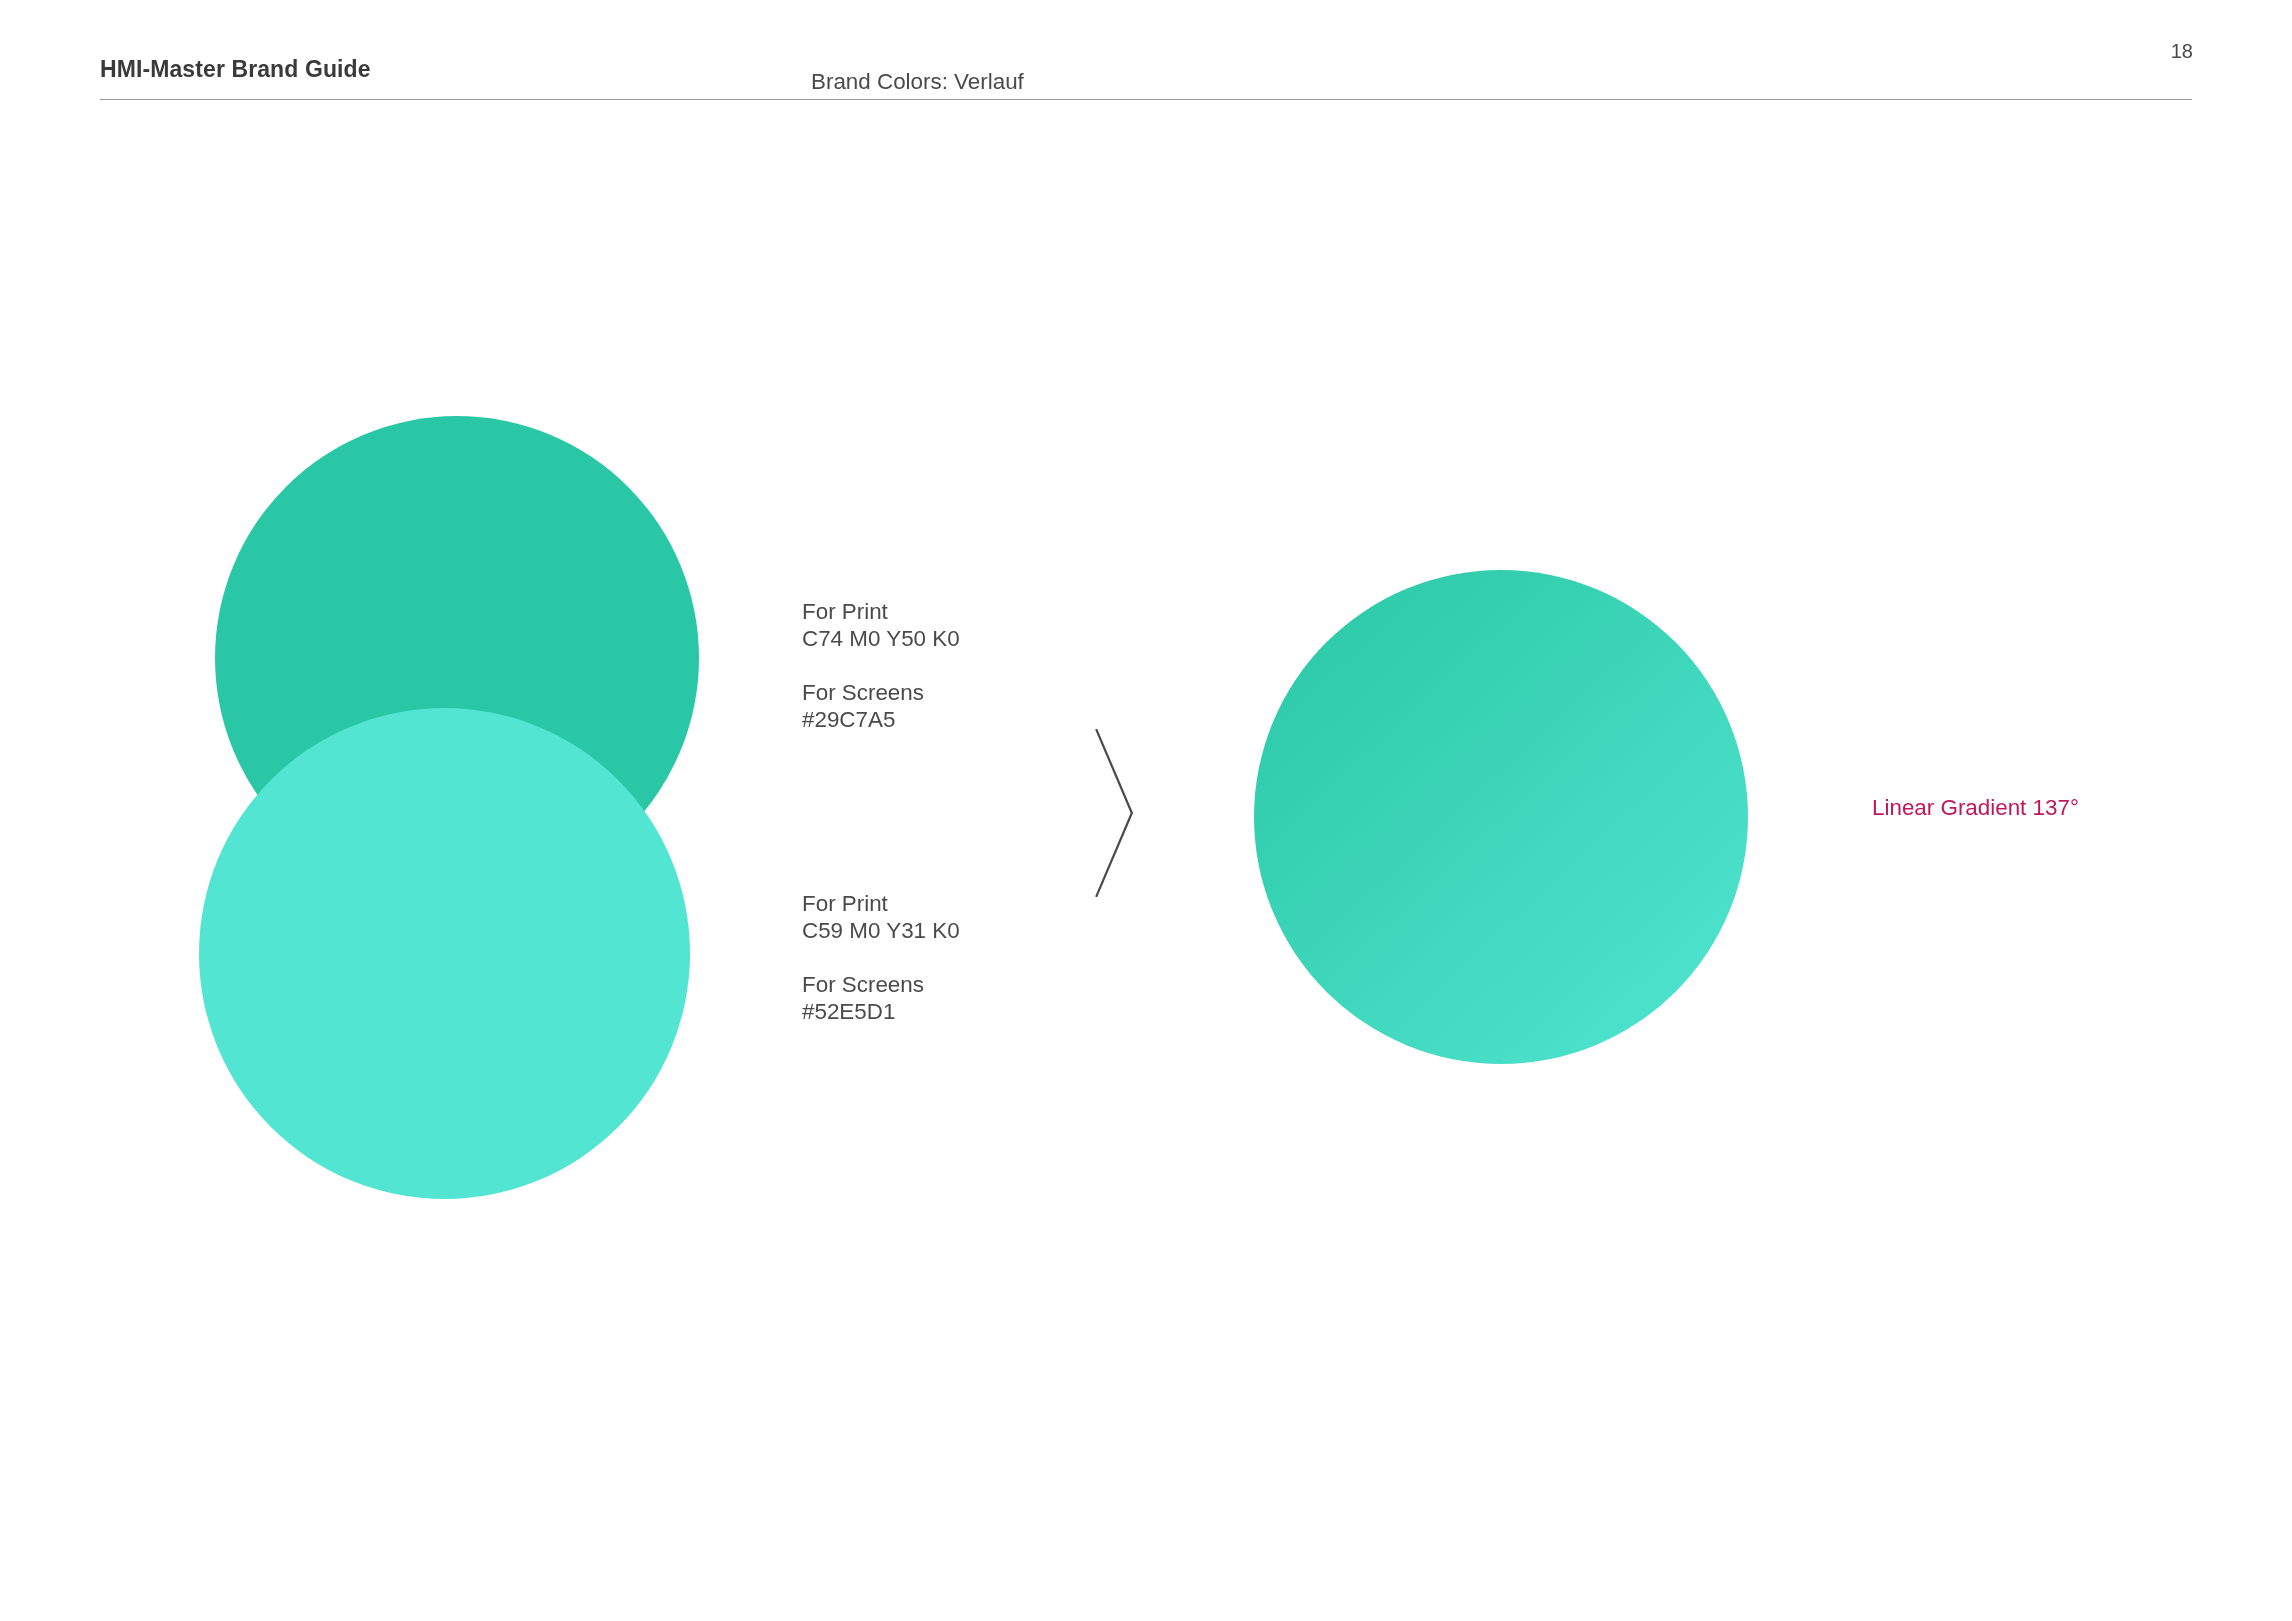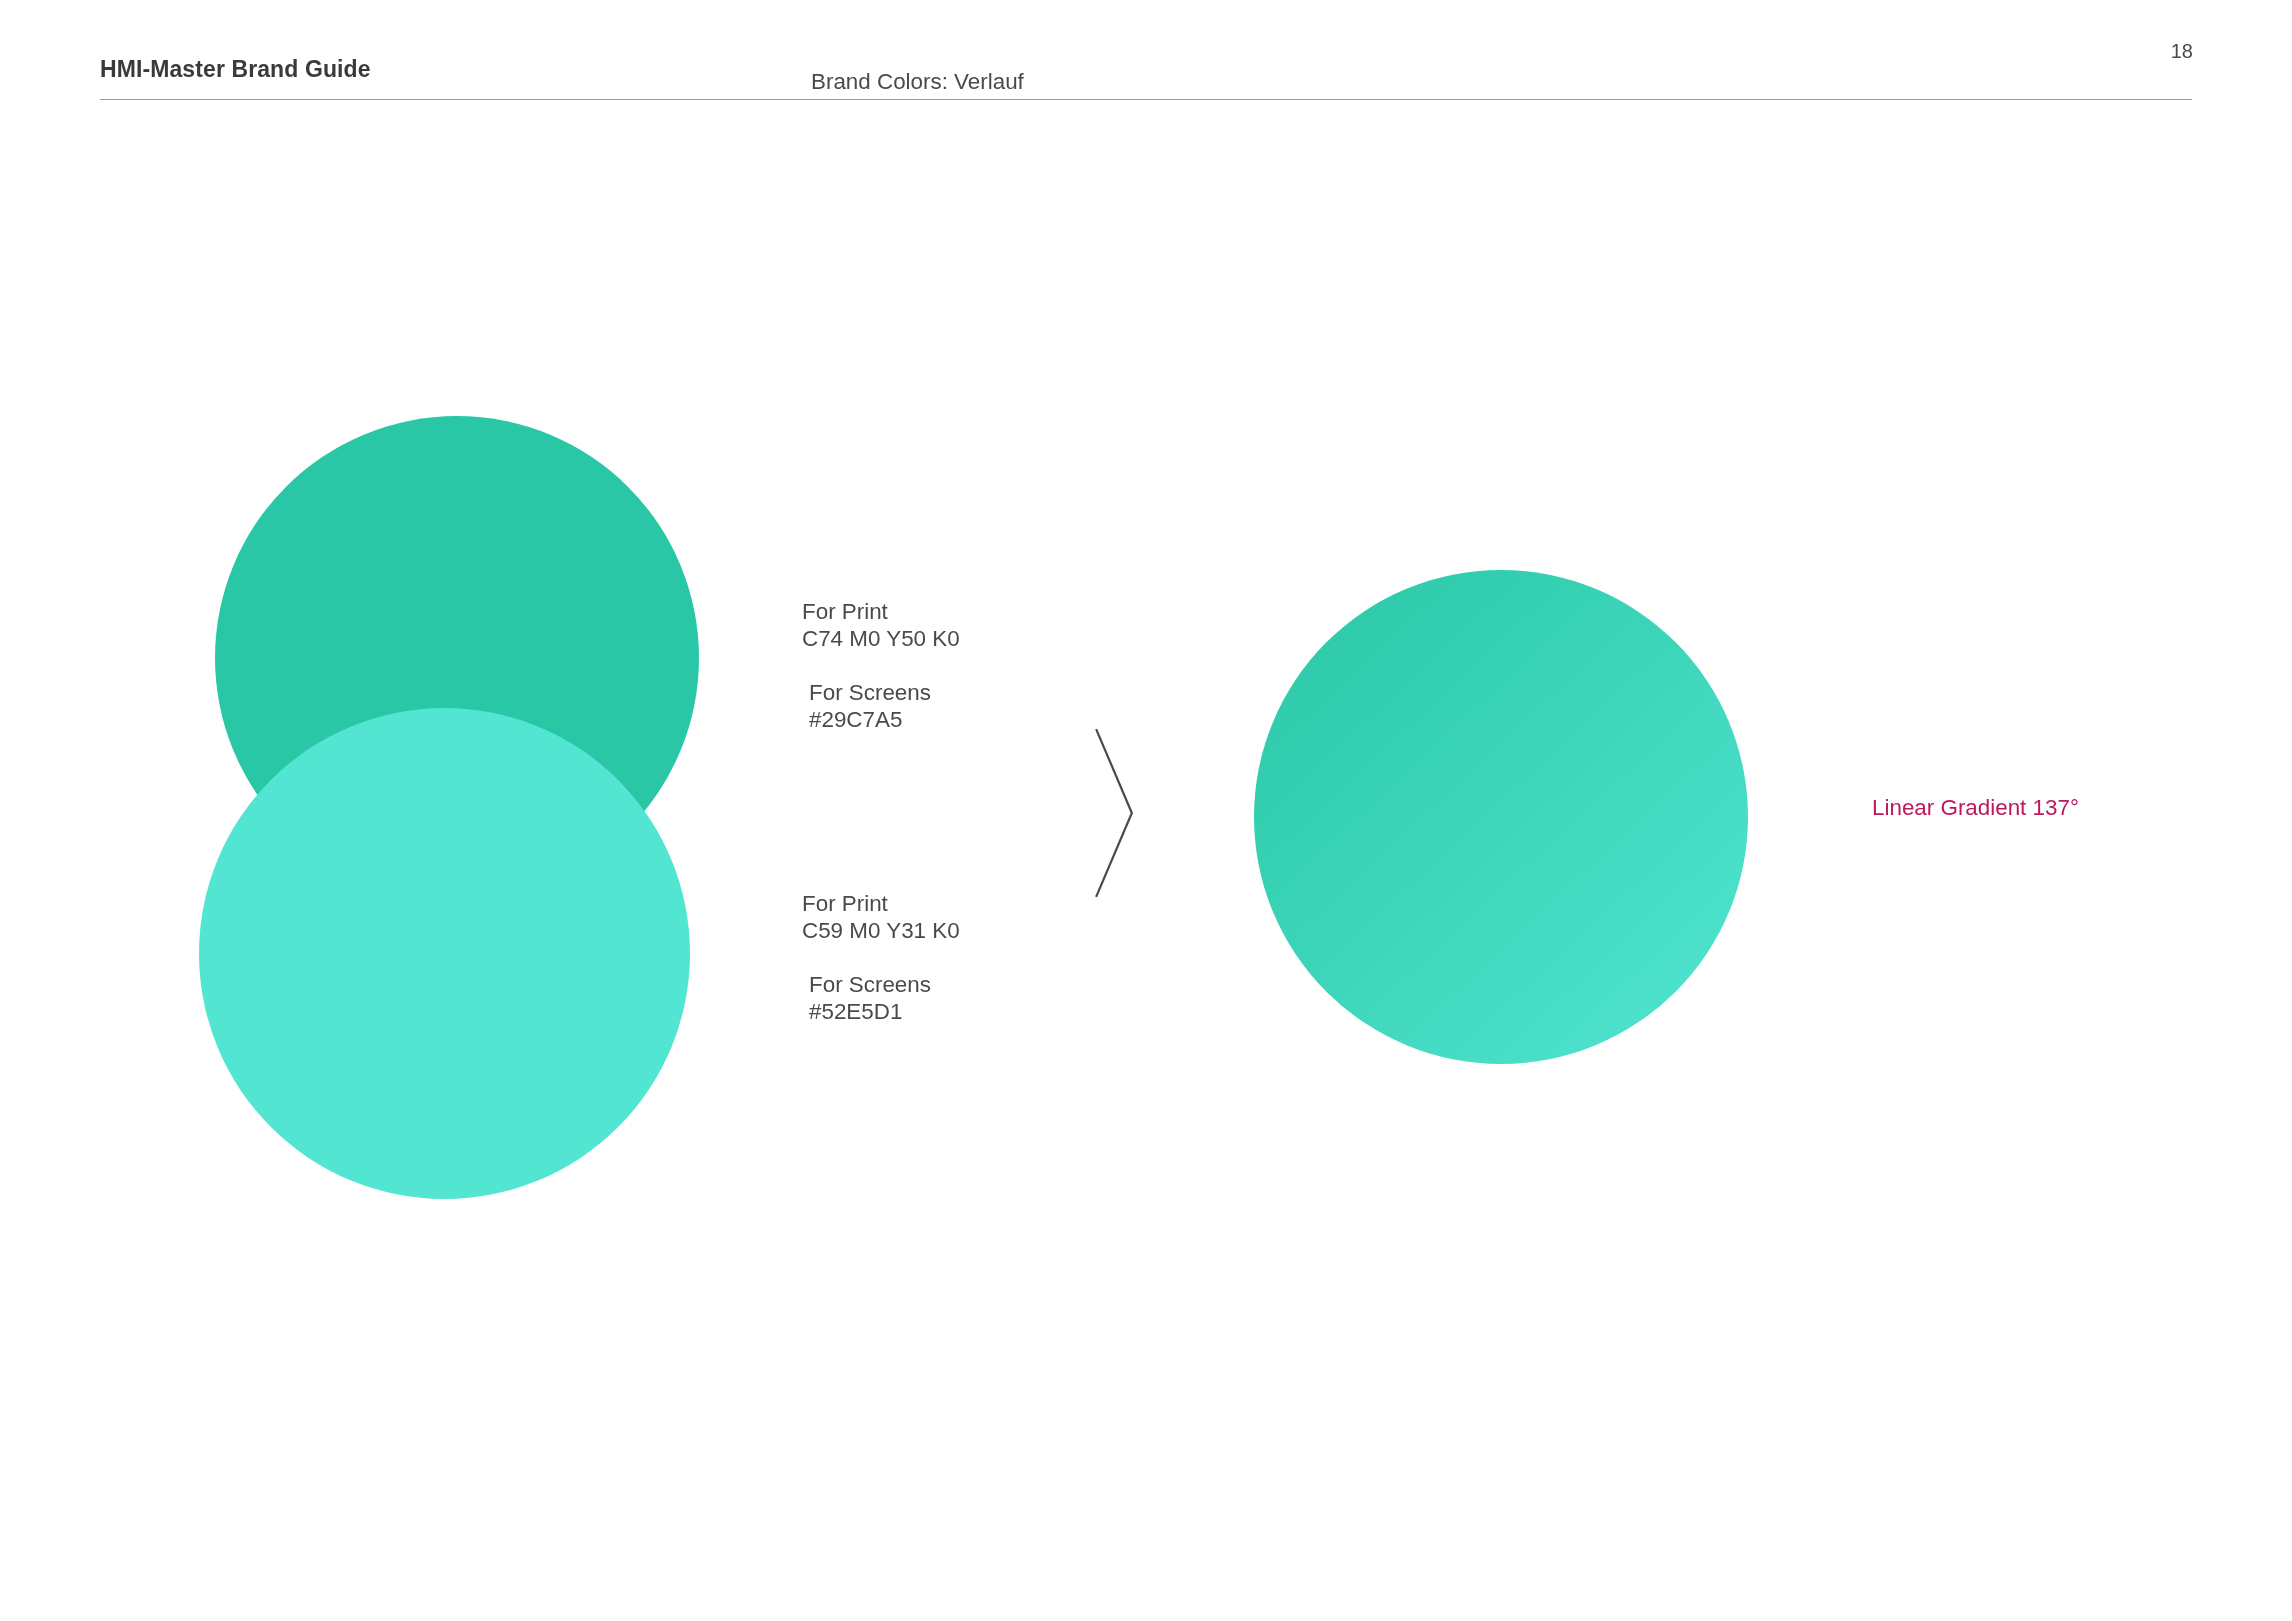--- a/index.html
+++ b/index.html
@@ -83,21 +83,21 @@
     position: absolute;
     left: 802px;
     font-size: 22.4px;
     line-height: 27px;
     color: #4a4a4a;
     white-space: nowrap;
   }
   .spec-block-1 { top: 598px; }
   .spec-block-2 { top: 890px; }
   .spec-group { margin-bottom: 27px; }
-  .spec-group:last-child { margin-bottom: 0; margin-left: 7px; }
+  .spec-group:last-child { margin-bottom: 0; }
   .spec-label,
   .spec-value { display: block; }
 
   
   .chevron {
     position: absolute;
     left: 1089px;
     top: 725px;
     width: 50px;
     height: 176px;

